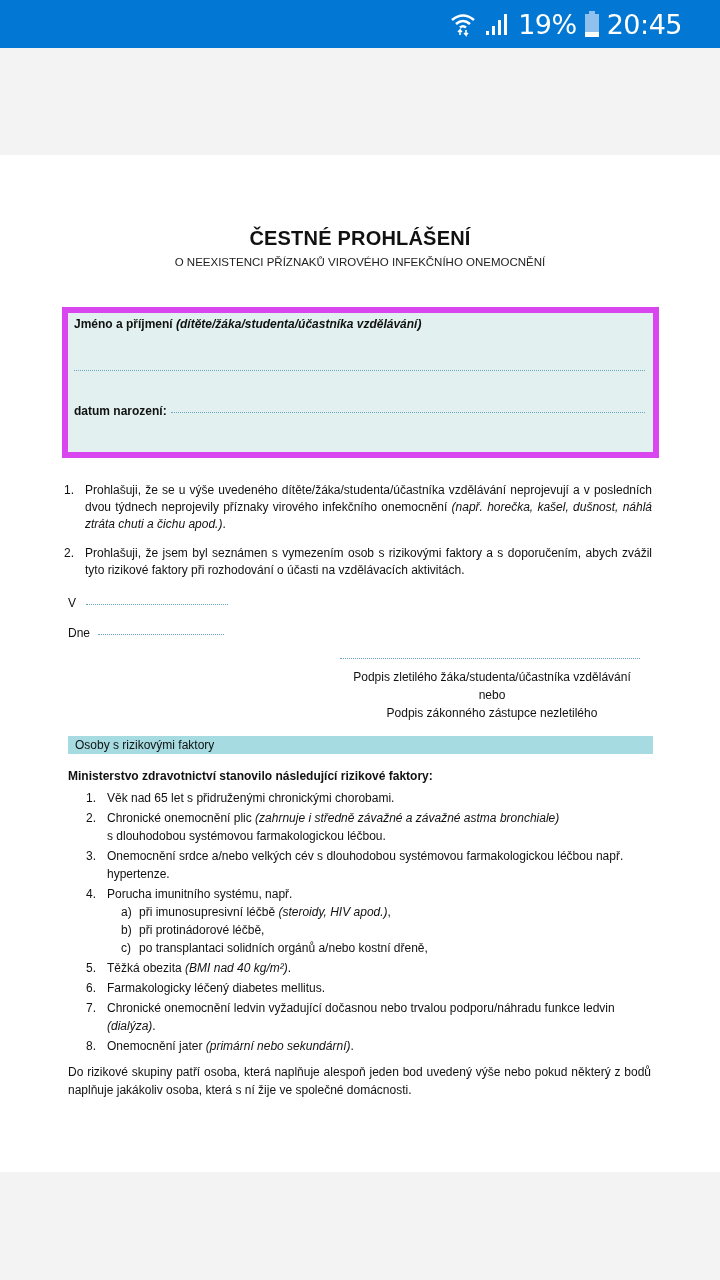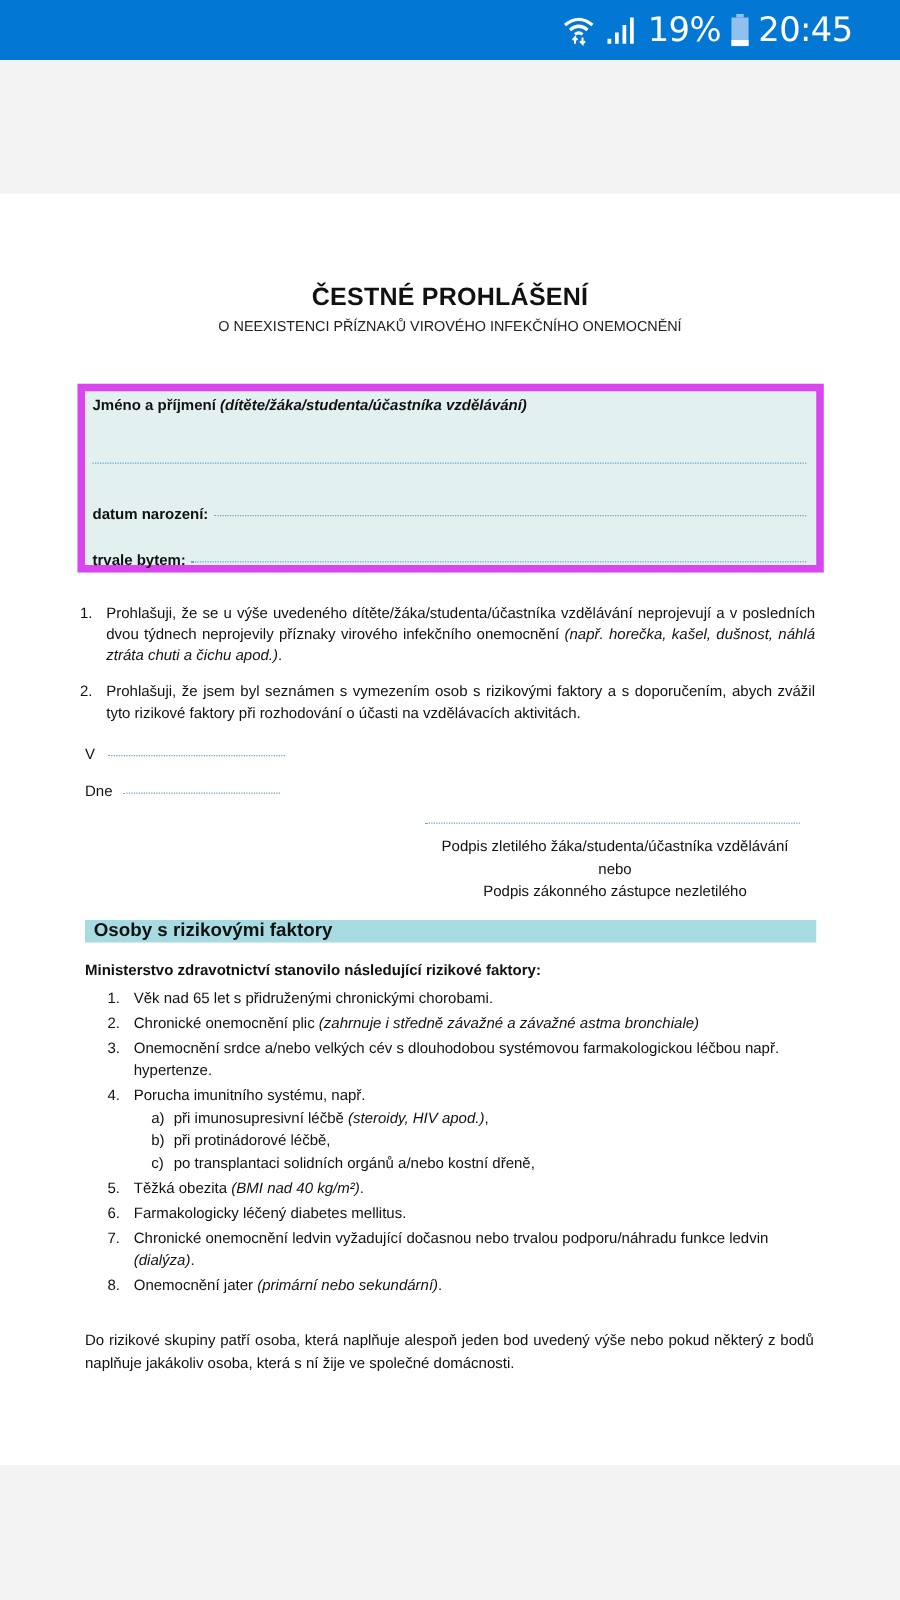--- a/index.html
+++ b/index.html
@@ -49,21 +49,21 @@
   .decl .txt { margin-left: 21px; }
 
   .small-field { position: absolute; left: 68px; font-size: 12px; display: flex; align-items: baseline; }
   .small-field .dots { flex: none; }
 
   .sig-line { position: absolute; left: 340px; top: 503px; width: 300px; border-bottom: 1.5px dotted #6aa6c0; }
   .sig-text { position: absolute; left: 330px; width: 324px; text-align: center; font-size: 12px; line-height: 18px; }
 
   .section-head {
     position: absolute; left: 68px; top: 581px; width: 585px; height: 18px;
-    background: #a6dbe2; font-weight: bold; font-size: 15px; padding-left: 7px; line-height: 18px;
+    background: #a6dbe2; font-weight: normal; font-size: 12px; padding-left: 7px; line-height: 18px;
   }
   .lead { position: absolute; left: 68px; top: 614px; font-weight: bold; font-size: 12px; text-align: right; }
 
   .risk-list { position: absolute; left: 86px; width: 570px; font-size: 12px; line-height: 18px; }
   .risk-item { position: relative; padding-left: 21px; }
   .risk-item .n { position: absolute; left: 0; top: 0; }
   .sub-item { position: relative; padding-left: 18px; margin-left: 14px; }
   .sub-item .n { position: absolute; left: 0; top: 0; }
 
   .closing { position: absolute; left: 68px; top: 908px; width: 583px; font-size: 12px; line-height: 18px; text-align: justify; }
@@ -109,24 +109,20 @@
 
     <div class="form-box">
       <div class="row" style="top:4px;">
         <span class="lbl"><span>Jméno a příjmení </span><i>(dítěte/žáka/studenta/účastníka vzdělávání)</i></span>
       </div>
       <div class="dots-full"></div>
       <div class="row" style="top:91px;">
         <span class="lbl">datum narození:</span>
         <span class="dots"></span>
       </div>
-      <div class="row" style="top:128px;">
-        <span class="lbl">trvale bytem:</span>
-        <span class="dots"></span>
-      </div>
     </div>
 
     <div class="decl" style="top:327px;">
       <span class="num">1.</span>
       <div class="txt"><span>Prohlašuji, že se u výše uvedeného dítěte/žáka/studenta/účastníka vzdělávání neprojevují a v posledních dvou týdnech neprojevily příznaky virového infekčního onemocnění </span><i>(např. horečka, kašel, dušnost, náhlá ztráta chuti a čichu apod.)</i><span>.</span></div>
     </div>
     <div class="decl" style="top:390px;">
       <span class="num">2.</span>
       <div class="txt"><span>Prohlašuji, že jsem byl seznámen s vymezením osob s rizikovými faktory a s doporučením, abych zvážil tyto rizikové faktory při rozhodování o účasti na vzdělávacích aktivitách.</span></div>
     </div>
@@ -143,21 +139,21 @@
     <div class="sig-line"></div>
     <div class="sig-text" style="top:513px;">Podpis zletilého žáka/studenta/účastníka vzdělávání</div>
     <div class="sig-text" style="top:531px;">nebo</div>
     <div class="sig-text" style="top:549px;">Podpis zákonného zástupce nezletilého</div>
 
     <div class="section-head">Osoby s rizikovými faktory</div>
     <div class="lead">Ministerstvo zdravotnictví stanovilo následující rizikové faktory:</div>
 
     <div class="risk-list" style="top:634px;">
       <div class="risk-item"><span class="n">1.</span><span>Věk nad 65 let s přidruženými chronickými chorobami.</span></div>
-      <div class="risk-item" style="margin-top:2px;"><span class="n">2.</span><span>Chronické onemocnění plic </span><i>(zahrnuje i středně závažné a závažné astma bronchiale)</i><br></div>
+      <div class="risk-item" style="margin-top:2px;"><span class="n">2.</span><span>Chronické onemocnění plic </span><i>(zahrnuje i středně závažné a závažné astma bronchiale)</i><br><span> s dlouhodobou systémovou farmakologickou léčbou.</span></div>
       <div class="risk-item" style="margin-top:2px;"><span class="n">3.</span><span>Onemocnění srdce a/nebo velkých cév s dlouhodobou systémovou farmakologickou léčbou např. hypertenze.</span></div>
       <div class="risk-item" style="margin-top:2px;"><span class="n">4.</span><span>Porucha imunitního systému, např.</span>
         <div class="sub-item"><span class="n">a)</span><span>při imunosupresivní léčbě </span><i>(steroidy, HIV apod.)</i><span>,</span></div>
         <div class="sub-item"><span class="n">b)</span><span>při protinádorové léčbě,</span></div>
         <div class="sub-item"><span class="n">c)</span><span>po transplantaci solidních orgánů a/nebo kostní dřeně,</span></div>
       </div>
       <div class="risk-item" style="margin-top:2px;"><span class="n">5.</span><span>Těžká obezita </span><i>(BMI nad 40 kg/m²)</i><span>.</span></div>
       <div class="risk-item" style="margin-top:2px;"><span class="n">6.</span><span>Farmakologicky léčený diabetes mellitus.</span></div>
       <div class="risk-item" style="margin-top:2px;"><span class="n">7.</span><span>Chronické onemocnění ledvin vyžadující dočasnou nebo trvalou podporu/náhradu funkce ledvin </span><i>(dialýza)</i><span>.</span></div>
       <div class="risk-item" style="margin-top:2px;"><span class="n">8.</span><span>Onemocnění jater </span><i>(primární nebo sekundární)</i><span>.</span></div>

